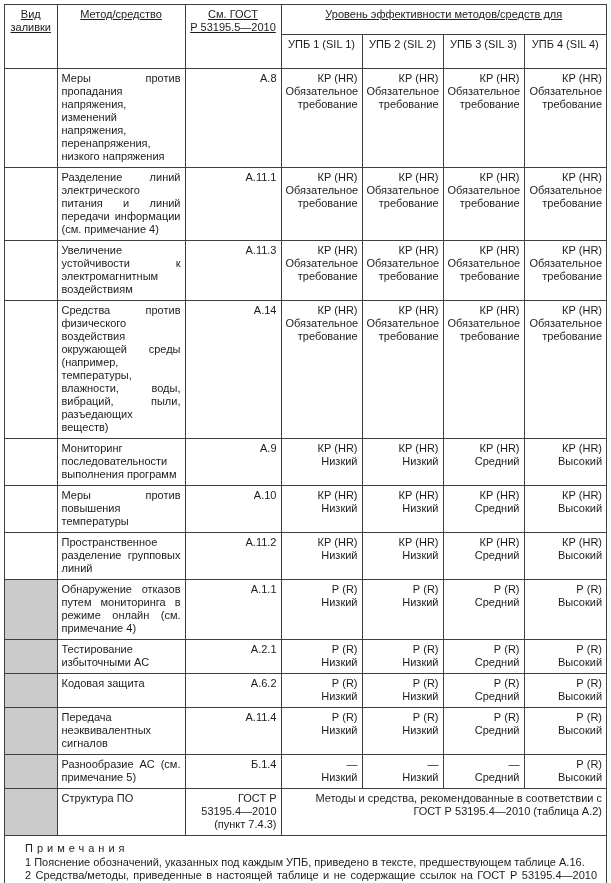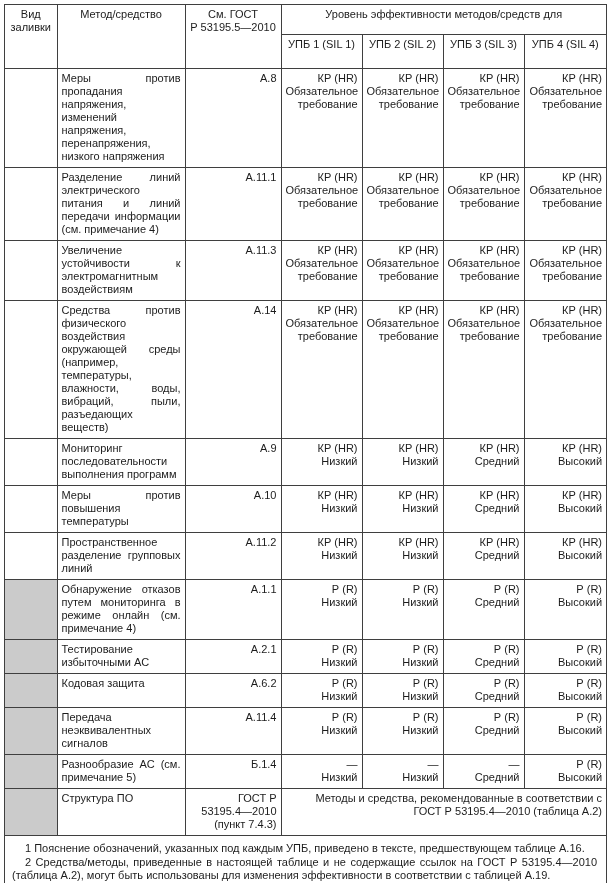--- a/index.html
+++ b/index.html
@@ -30,21 +30,21 @@
     border: 1px solid #3f3f3f;
     padding: 3px 4px 4px 4px;
     vertical-align: top;
     font-weight: normal;
   }
   thead th {
     vertical-align: middle;
     text-align: center;
     padding: 2px 3px;
   }
-  tr.head-top th { height: 22px; }
+  tr.head-top th { height: 22px; text-decoration: underline; }
   tr.head-sil th { height: 26px; }
   td.fill-cell { padding: 0; }
   td.shaded { background: #cbcbcb; }
   td.method { text-align: justify; padding-left: 5px; padding-right: 5px; }
   td.ref    { text-align: right; white-space: pre-line; }
   td.sil    { text-align: right; white-space: pre-line; }
   td.merged { text-align: right; vertical-align: top; padding-top: 4px; }
   th.pre    { white-space: pre-line; }
   .sil-it   { }
   .notes {
@@ -248,17 +248,18 @@
         <td class="method">Структура ПО</td>
         <td class="ref">ГОСТ Р
 53195.4—2010
 (пункт 7.4.3)</td>
         <td class="sil merged" colspan="4">Методы и средства, рекомендованные в соответствии с ГОСТ Р 53195.4—2010 (таблица А.2)</td>
       </tr>
     </tbody>
   </table>
 
   <div class="notes">
+    <p class="notes-title">Примечания</p>
     <p>1 Пояснение обозначений, указанных под каждым УПБ, приведено в тексте, предшествующем таблице А.16.</p>
     <p>2 Средства/методы, приведенные в настоящей таблице и не содержащие ссылок на ГОСТ Р 53195.4—2010 (таблица А.2), могут быть использованы для изменения эффективности в соответствии с таблицей А.19.</p>
 
   </div>
 </div>
 
 </body></html>

